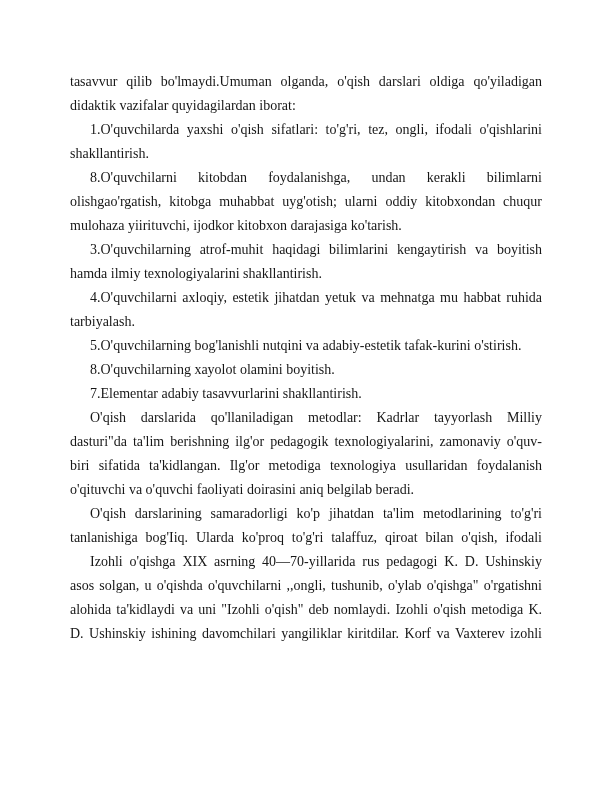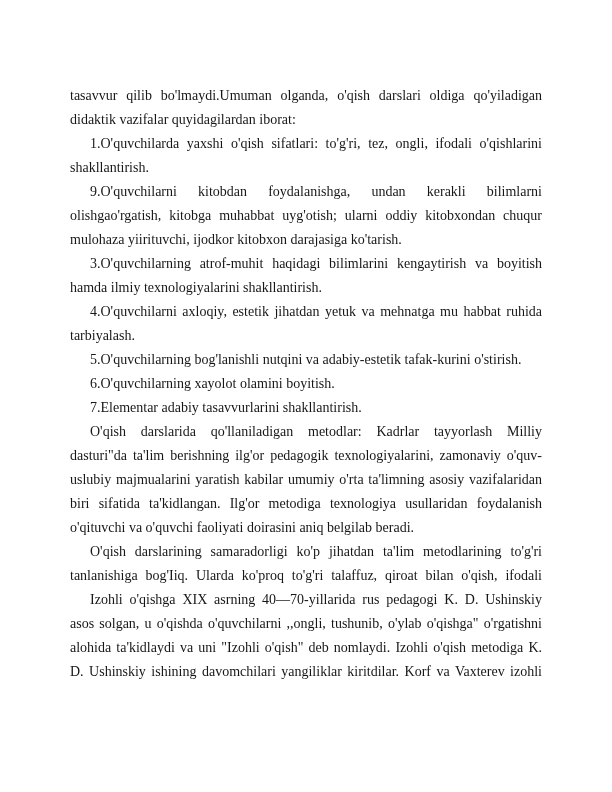--- a/index.html
+++ b/index.html
@@ -13,21 +13,21 @@
     background: #ffffff;
   }
   .page {
     position: relative;
     width: 612px;
     height: 792px;
     background: #ffffff;
   }
   .text-block {
     position: absolute;
-    top: 84px;
+    top: 70px;
     left: 70px;
     width: 472px;
     font-family: "Liberation Serif", "DejaVu Serif", serif;
     font-size: 14px;
     line-height: 24px;
     color: #161616;
   }
   .line {
     text-align: justify;
     text-align-last: justify;
@@ -44,33 +44,32 @@
 </style>
 </head>
 <body>
 
 <div class="page">
   <div class="text-block">
       <div class="line">tasavvur qilib bo'lmaydi.Umuman olganda, o'qish darslari oldiga qo'yiladigan</div>
       <div class="line last">didaktik vazifalar quyidagilardan iborat:</div>
       <div class="line indent">1.O'quvchilarda yaxshi o'qish sifatlari: to'g'ri, tez, ongli, ifodali o'qishlarini</div>
       <div class="line last">shakllantirish.</div>
-      <div class="line indent">9.O'quvchilarni kitobdan foydalanishga, undan kerakli bilimlarni</div>
+      <div class="line indent">8.O'quvchilarni kitobdan foydalanishga, undan kerakli bilimlarni</div>
       <div class="line">olishgao'rgatish, kitobga muhabbat uyg'otish; ularni oddiy kitobxondan chuqur</div>
       <div class="line last">mulohaza yiirituvchi, ijodkor kitobxon darajasiga ko'tarish.</div>
       <div class="line indent">3.O'quvchilarning atrof-muhit haqidagi bilimlarini kengaytirish va boyitish</div>
       <div class="line last">hamda ilmiy texnologiyalarini shakllantirish.</div>
       <div class="line indent">4.O'quvchilarni axloqiy, estetik jihatdan yetuk va mehnatga mu habbat ruhida</div>
       <div class="line last">tarbiyalash.</div>
       <div class="line last indent">5.O'quvchilarning bog'lanishli nutqini va adabiy-estetik tafak-kurini o'stirish.</div>
-      <div class="line last indent">6.O'quvchilarning xayolot olamini boyitish.</div>
+      <div class="line last indent">8.O'quvchilarning xayolot olamini boyitish.</div>
       <div class="line last indent">7.Elementar adabiy tasavvurlarini shakllantirish.</div>
       <div class="line indent">O'qish darslarida qo'llaniladigan metodlar: Kadrlar tayyorlash Milliy</div>
       <div class="line">dasturi"da ta'lim berishning ilg'or pedagogik texnologiyalarini, zamonaviy o'quv-</div>
-      <div class="line">uslubiy majmualarini yaratish kabilar umumiy o'rta ta'limning asosiy vazifalaridan</div>
       <div class="line">biri sifatida ta'kidlangan. Ilg'or metodiga texnologiya usullaridan foydalanish</div>
       <div class="line last">o'qituvchi va o'quvchi faoliyati doirasini aniq belgilab beradi.</div>
       <div class="line indent">O'qish darslarining samaradorligi ko'p jihatdan ta'lim metodlarining to'g'ri</div>
       <div class="line">tanlanishiga bog'Iiq. Ularda ko'proq to'g'ri talaffuz, qiroat bilan o'qish, ifodali</div>
       <div class="line indent">Izohli o'qishga XIX asrning 40—70-yillarida rus pedagogi K. D. Ushinskiy</div>
       <div class="line">asos solgan, u o'qishda o'quvchilarni ,,ongli, tushunib, o'ylab o'qishga" o'rgatishni</div>
       <div class="line">alohida ta'kidlaydi va uni "Izohli o'qish" deb nomlaydi. Izohli o'qish metodiga K.</div>
       <div class="line">D. Ushinskiy ishining davomchilari yangiliklar kiritdilar. Korf va Vaxterev izohli</div>
     </div>
 </div>

